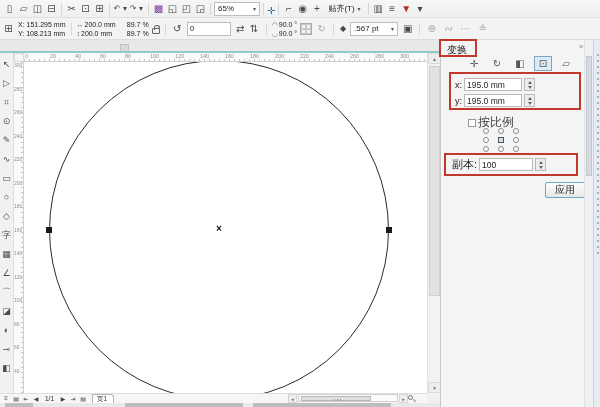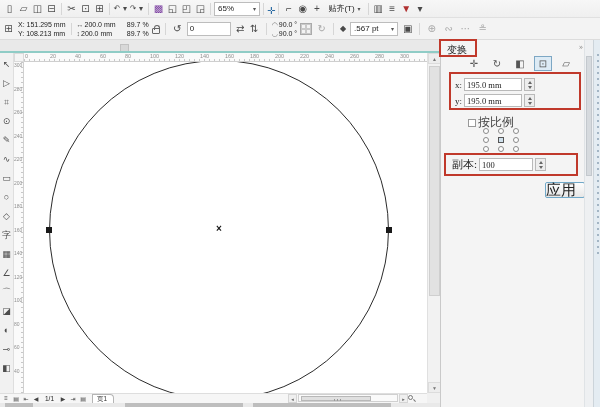--- a/index.html
+++ b/index.html
@@ -75,37 +75,37 @@
   .hscroll .thumb { position:absolute; left:2px; top:1px; width:70px; height:5px; background:#e0e0e0; border:1px solid #b8b8b8; }
   .hscroll .grip { position:absolute; left:32px; top:2px; width:8px; height:2px;
     background:repeating-linear-gradient(to right,#999 0 1px,transparent 1px 3px); }
   .hsbtn { position:absolute; top:394px; width:9px; height:9px; font-size:5px; text-align:center; line-height:9px; color:#666; background:#efefef; border:1px solid #d5d5d5; }
   .zoomglass { position:absolute; left:407px; top:394px; width:9px; height:9px; }
   .zoomglass i { position:absolute; left:1px; top:1px; width:5px; height:5px; border:1px solid #777; border-radius:50%; }
   .zoomglass b { position:absolute; left:6px; top:6px; width:3px; height:1px; background:#777; transform:rotate(45deg); }
   .statusbar { position:absolute; left:0; top:403px; width:600px; height:4px; background:#e9e9e9; }
   .blurbar { position:absolute; height:4px; background:#9a9a9a; opacity:.55; }
   
-  .docker { position:absolute; left:440px; top:40px; width:160px; height:367px; background:#f4f4f4; border-left:1px solid #c9c9c9;font-family:Liberation Serif, serif; }
+  .docker { position:absolute; left:440px; top:40px; width:160px; height:367px; background:#f4f4f4; border-left:1px solid #c9c9c9; }
   .docker-title { position:absolute; left:6px; top:3px; font-size:10px; color:#222; }
   .docker-collapse { position:absolute; left:138px; top:2px; font-size:8px; color:#8a8a8a; }
   .ticons { position:absolute; left:24px; top:16px; display:flex; gap:5px; }
   .ticons span { width:18px; height:15px; font-size:10px; line-height:14px; text-align:center; color:#555; border:1px solid transparent; }
   .ticons span.selected { border:1px solid #7da7c4; background:#ddebf5; }
   .drow { position:absolute; display:flex; align-items:center; gap:2px; font-size:9px; color:#222; }
   .dinput { border:1px solid #b9b9b9; background:#fff; height:13px; font-size:8.5px; padding:0 2px; color:#222; font-family:inherit; }
   .spin { width:11px; height:13px; border:1px solid #b9b9b9; background:#ededed; display:flex; flex-direction:column; align-items:center; justify-content:center; gap:2px; }
   .tri-up { width:0; height:0; border-left:2px solid transparent; border-right:2px solid transparent; border-bottom:3px solid #666; }
   .tri-dn { width:0; height:0; border-left:2px solid transparent; border-right:2px solid transparent; border-top:3px solid #666; }
   .checkbox { width:8px; height:8px; border:1px solid #999; background:#fff; }
   .anchor-grid { position:absolute; left:42px; top:88px; display:grid; grid-template-columns:repeat(3,15px); grid-template-rows:repeat(3,9px); }
   .anchor-grid span { width:6px; height:6px; border:1px solid #8a8a8a; border-radius:50%; background:#fdfdfd; }
   .anchor-grid span.center { border-radius:0; border-color:#555; background:#cfe0ec; }
   .applybtn { position:absolute; left:104px; top:142px; width:40px; height:16px; border:1px solid #70a8c8;
-    background:linear-gradient(#fdfdfd,#e7e7e7); font-size:15px; line-height:14px; color:#222; border-radius:2px; }
+    background:linear-gradient(#fdfdfd,#e7e7e7); font-size:10px; text-align:center; line-height:14px; color:#222; border-radius:2px; }
   .dscroll { position:absolute; left:143px; top:0; width:9px; height:367px; background:#eef0f2; border-left:1px solid #dfe3e6; }
   .dscroll .thumb { position:absolute; left:1px; top:16px; width:6px; height:120px; background:#d6dade; border:1px solid #c3c8cd; }
   .tabstrip { position:absolute; left:152px; top:0; width:8px; height:367px; background:#e4ecf2; border-left:1px solid #ccd4da;
     background-image:repeating-linear-gradient(to bottom,#a3b5c4 0 2px,transparent 2px 6px);
     background-size:2px 200px; background-repeat:no-repeat; background-position:3px 14px; }
   .annot { position:absolute; border:2px solid #c0392b; }
   .flexspace { flex:1; }
 </style>
 </head>
 <body>

